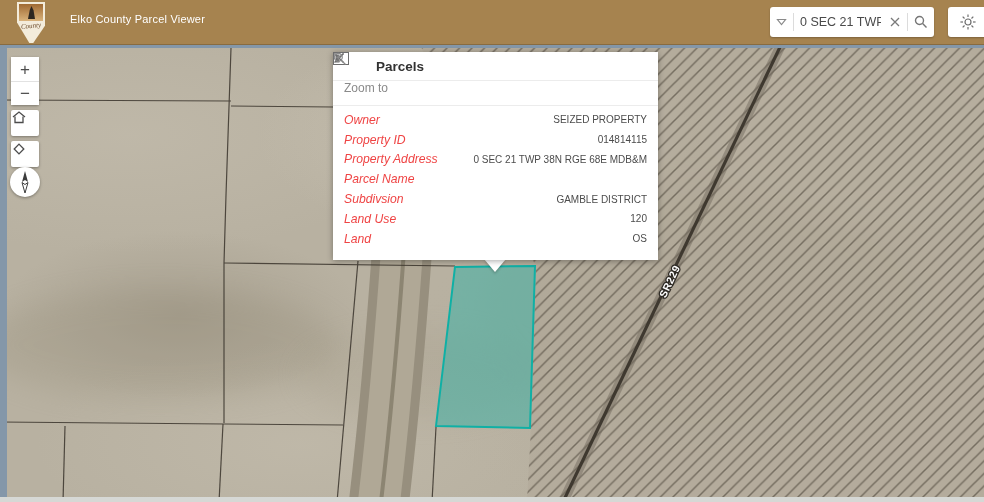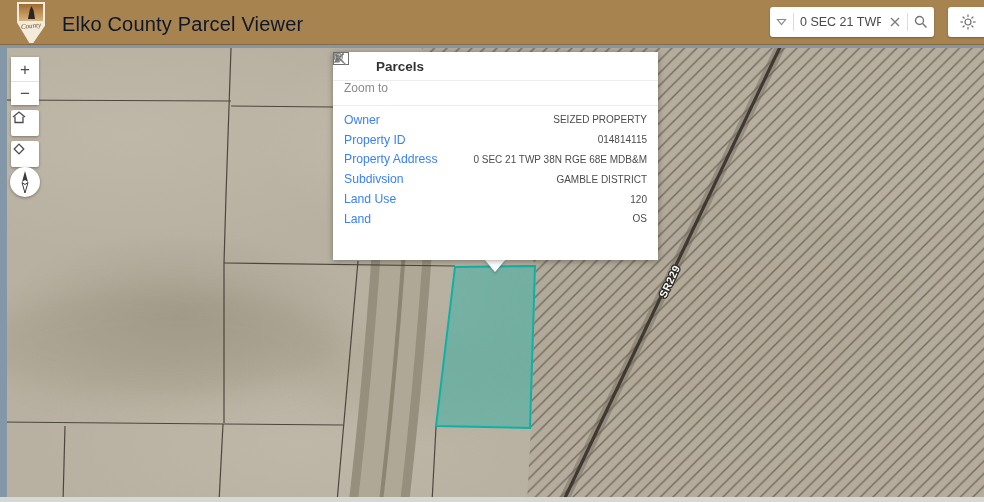--- a/index.html
+++ b/index.html
@@ -12,21 +12,21 @@
     border-bottom:1px solid rgba(0,0,0,.18);z-index:30;}
   .logo{position:absolute;left:17px;top:2px;width:28px;height:41px;
     background:#f3ecdb;clip-path:polygon(0 0,100% 0,100% 58%,58% 100%,44% 100%,0 50%);}
   .logo .scene{position:absolute;top:2px;left:2px;right:2px;height:17px;
     background:linear-gradient(180deg,#a06a33,#d9b37c);}
   .logo .figure{position:absolute;top:4px;left:11px;width:7px;height:13px;
     background:#2c2620;clip-path:polygon(50% 0,80% 35%,100% 100%,0 100%,25% 30%);}
   .logo .county{position:absolute;top:20px;left:0;right:0;text-align:center;
     font-family:"Liberation Serif",serif;font-style:italic;font-size:7px;color:#6b4a2a;
     transform:rotate(-6deg);}
-  .app-title{position:absolute;left:62px;top:13px;font-size:20px;color:#0f172a;
+  .app-title{position:absolute;left:70px;top:13px;font-size:11px;color:#ffffff;
     letter-spacing:.2px;}
 
   .search-box{position:absolute;left:770px;top:7px;width:164px;height:30px;
     background:#fff;border-radius:3px;display:flex;align-items:center;
     box-shadow:0 1px 2px rgba(0,0,0,.25);}
   .search-box .vdiv{width:1px;height:18px;background:#dcdcdc;}
   .sb-btn{display:flex;align-items:center;justify-content:center;height:100%;
     padding:0 6px;cursor:pointer;background:none;border:none;}
   .search-input{flex:1;min-width:0;border:none;outline:none;font-size:12.5px;
     color:#4a4a4a;padding:0 2px 0 6px;font-family:"Liberation Sans",sans-serif;background:transparent;}
@@ -64,21 +64,21 @@
     box-shadow:0 1px 6px rgba(0,0,0,.35);overflow:hidden;z-index:20;}
   .popup-header{height:28px;display:flex;align-items:center;padding:0 11px;}
   .popup-title{font-size:13.5px;font-weight:bold;color:#323232;flex:1;padding-left:32px;}
   .ph-icon{display:flex;align-items:center;justify-content:center;border:none;
     background:none;cursor:pointer;padding:0;margin-left:19px;height:100%;}
   .zoomto-row{height:26px;border-top:1px solid #ececec;border-bottom:1px solid #ececec;
     display:flex;align-items:flex-start;gap:8px;padding:0 11px;cursor:pointer;}
   .zoomto-label{font-size:12px;color:#8a8a8a;}
   .fields{padding:4px 11px 0;}
   .frow{display:flex;justify-content:space-between;align-items:center;height:19.8px;}
-  .flabel{font-size:12.2px;color:#3b82f6;}
+  .flabel{font-size:12.2px;color:#ef4444;font-style:italic;}
   .fvalue{font-size:10px;color:#4c4c4c;text-align:center;}
   .pointer{position:absolute;left:484px;top:214px;width:0;height:0;z-index:19;
     border-left:11px solid transparent;border-right:11px solid transparent;
     border-top:13px solid #ffffff;filter:drop-shadow(0 2px 1px rgba(0,0,0,.18));}
 </style>
 </head>
 <body>
 
 <div class="app-header">
   <div class="logo">
@@ -251,20 +251,24 @@
       </div>
       <div class="frow">
         <span class="flabel">Property ID</span>
         <span class="fvalue">014814115</span>
       </div>
       <div class="frow">
         <span class="flabel">Property Address</span>
         <span class="fvalue">0 SEC 21 TWP 38N RGE 68E MDB&amp;M</span>
       </div>
       <div class="frow">
+        <span class="flabel">Parcel Name</span>
+        <span class="fvalue"></span>
+      </div>
+      <div class="frow">
         <span class="flabel">Subdivsion</span>
         <span class="fvalue">GAMBLE DISTRICT</span>
       </div>
       <div class="frow">
         <span class="flabel">Land Use</span>
         <span class="fvalue">120</span>
       </div>
       <div class="frow">
         <span class="flabel">Land</span>
         <span class="fvalue">OS</span>

